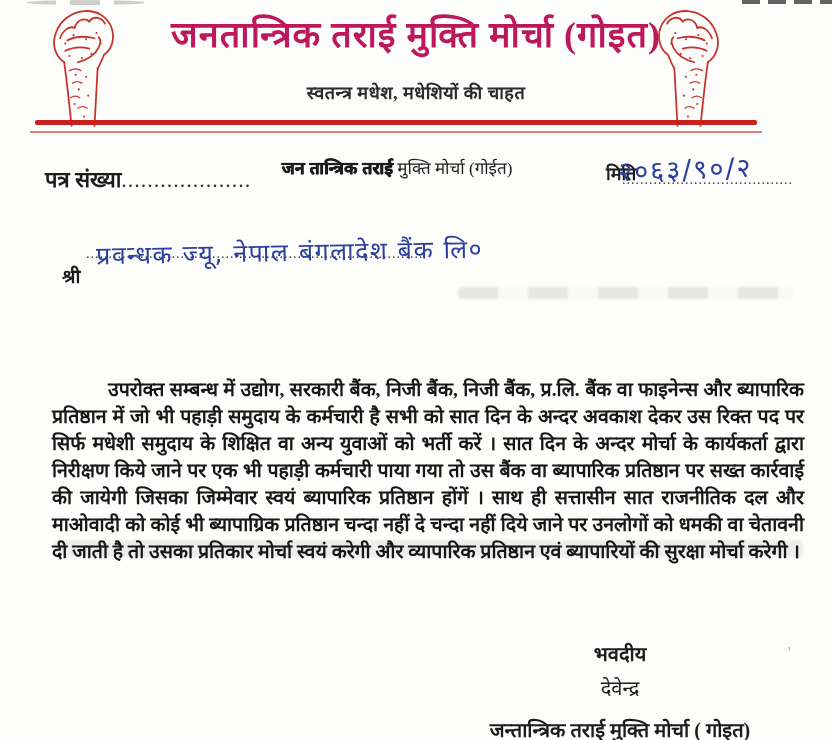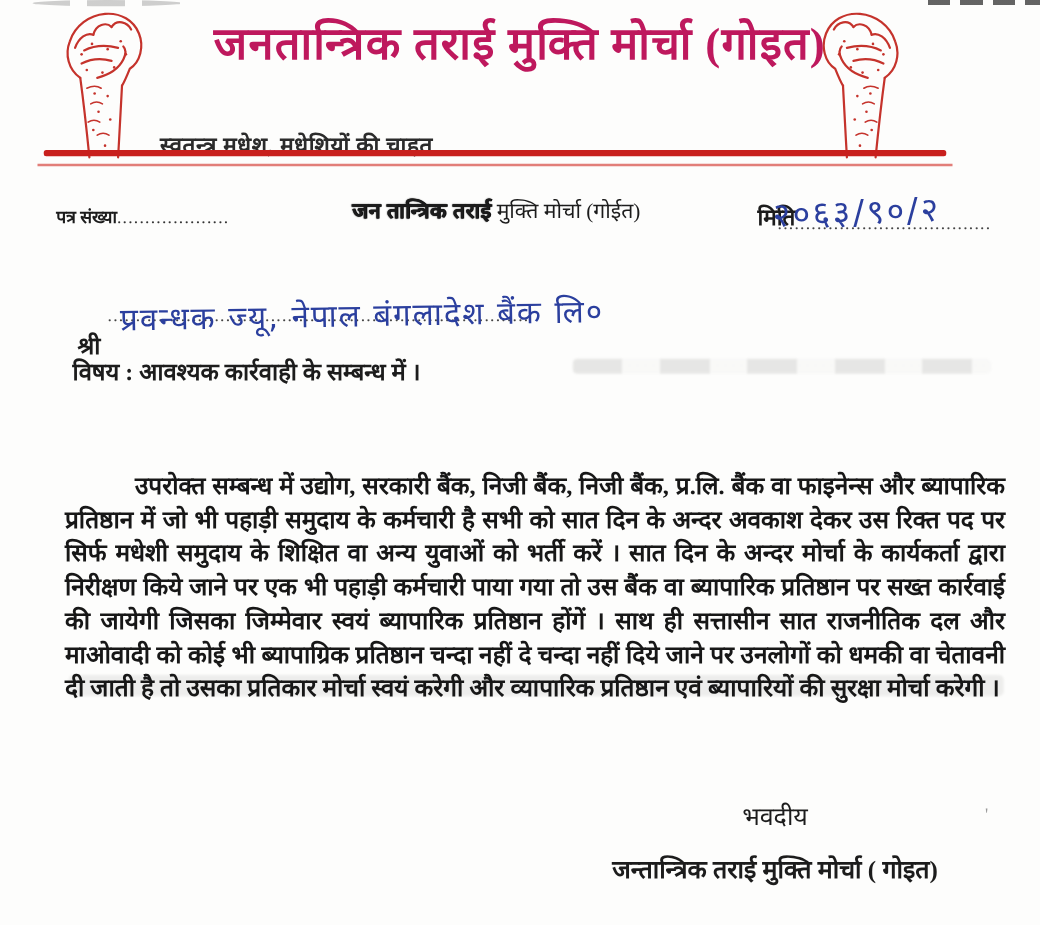--- a/index.html
+++ b/index.html
@@ -10,27 +10,27 @@
   }
   
   .fist{position:absolute;top:8px;width:74px;height:120px;}
   .fist-left{left:46px;}
   .fist-right{left:652px;transform:scaleX(-1);}
   .org-title{
     position:absolute;left:128px;top:12px;width:576px;text-align:center;
     font-size:36px;font-weight:bold;color:#be185d;letter-spacing:1px;line-height:1.3;
   }
   .tagline{
-    position:absolute;left:128px;top:80px;width:576px;
-    font-size:18px;font-weight:bold;color:#2b2b2b;letter-spacing:.5px;margin-top:23px;
+    position:absolute;left:128px;top:80px;width:576px;text-align:center;
+    font-size:18px;font-weight:bold;color:#2b2b2b;letter-spacing:.5px;
   }
   .rule-thick{position:absolute;left:35px;top:120px;width:722px;height:5px;background:#c8201d;border-radius:2px;}
   .rule-thin{position:absolute;left:30px;top:131px;width:732px;height:2px;background:#d8534d;opacity:.75;}
   
-  .letter-no{position:absolute;left:45px;top:163px;font-size:14px;font-weight:bold;}
+  .letter-no{position:absolute;left:45px;top:163px;font-size:22px;font-weight:bold;}
   .letter-no .dots{font-weight:normal;letter-spacing:1px;color:#333;}
   .stamp-line{position:absolute;left:232px;top:156px;width:330px;text-align:center;font-size:17px;white-space:nowrap;}
   .stamp-bold{font-weight:bold;text-shadow:0 0 1px #111,.7px .4px 0 #111;letter-spacing:.5px;}
   .date-block{position:absolute;left:606px;top:161px;font-size:18px;font-weight:bold;white-space:nowrap;}
   .date-dots{position:absolute;left:622px;top:172px;width:175px;overflow:hidden;color:#444;font-size:14px;letter-spacing:1px;white-space:nowrap;}
   .ink{color:#2b3f9e;font-family:"DejaVu Sans",sans-serif;}
   .date-value{position:absolute;left:618px;top:150px;font-size:27px;transform:rotate(-2deg);letter-spacing:2px;font-weight:500;}
   
   .shree{position:absolute;left:62px;top:263px;font-size:19px;font-weight:bold;}
   .shree-dots{position:absolute;left:86px;top:246px;width:396px;overflow:hidden;color:#444;font-size:14px;letter-spacing:1px;white-space:nowrap;}
@@ -46,21 +46,21 @@
   .edge-top-left{position:absolute;left:26px;top:0;width:120px;height:5px;opacity:.35;
     background:repeating-linear-gradient(90deg,#777 0 30px,transparent 30px 44px);border-radius:50%;}
   
   .body-par{
     position:absolute;left:52px;top:376px;width:752px;
     font-size:19.5px;line-height:27px;text-align:justify;text-indent:56px;
     font-weight:600;color:#171717;
   }
   
   .closing{position:absolute;left:450px;top:638px;width:340px;text-align:center;font-size:20px;line-height:32px;}
-  .closing .valediction{font-weight:normal;}
+  .closing .valediction{font-weight:bold;}
   .closing .signatory{margin-top:2px;}
   .closing .org-line{font-weight:bold;white-space:nowrap;margin-top:10px;}
   .quote-mark{position:absolute;left:788px;top:645px;color:#999;font-size:14px;}
 </style>
 </head>
 <body>
 
 <div class="page">
 
   <div class="edge-top-left"></div>
@@ -144,25 +144,25 @@
   <div class="stamp-line"><span class="stamp-bold">जन तान्त्रिक तराई</span><span> मुक्ति मोर्चा (गोईत)</span></div>
 
   <div class="date-block">मिति</div>
   <div class="date-dots">......................................</div>
   <div class="date-value ink">२०६३/९०/२</div>
 
   <div class="shree">श्री</div>
   <div class="shree-dots">...........................................................................</div>
   <div class="recipient-hand ink">प्रवन्धक ज्यू,  नेपाल बंगलादेश बैंक लि०</div>
 
-  <div class="subject">विषय : आवश्यक कार्रवाही के सम्बन्ध में ।</div>
   <div class="smudge smudge-subject"></div>
 
   <div class="smudge smudge-line7"></div>
   <div class="body-par">उपरोक्त सम्बन्ध में उद्योग, सरकारी बैंक, निजी बैंक, निजी बैंक, प्र.लि. बैंक वा फाइनेन्स और ब्यापारिक प्रतिष्ठान में जो भी पहाड़ी समुदाय के कर्मचारी है सभी को सात दिन के अन्दर अवकाश देकर उस रिक्त पद पर सिर्फ मधेशी समुदाय के शिक्षित वा अन्य युवाओं को भर्ती करें । सात दिन के अन्दर मोर्चा के कार्यकर्ता द्वारा निरीक्षण किये जाने पर एक भी पहाड़ी कर्मचारी पाया गया तो उस बैंक वा ब्यापारिक प्रतिष्ठान पर सख्त कार्रवाई की जायेगी जिसका जिम्मेवार स्वयं ब्यापारिक प्रतिष्ठान होंगें । साथ ही सत्तासीन सात राजनीतिक दल और माओवादी को कोई भी ब्यापाग्रिक प्रतिष्ठान चन्दा नहीं दे चन्दा नहीं दिये जाने पर उनलोगों को धमकी वा चेतावनी दी जाती है तो उसका प्रतिकार मोर्चा स्वयं करेगी और व्यापारिक प्रतिष्ठान एवं ब्यापारियों की सुरक्षा मोर्चा करेगी ।</div>
 
   <div class="closing">
     <div class="valediction">भवदीय</div>
+    <div class="signatory">देवेन्द्र</div>
     <div class="org-line">जन्तान्त्रिक तराई मुक्ति मोर्चा ( गोइत)</div>
   </div>
   <div class="quote-mark">'</div>
 
 </div>
 
 </body></html>

